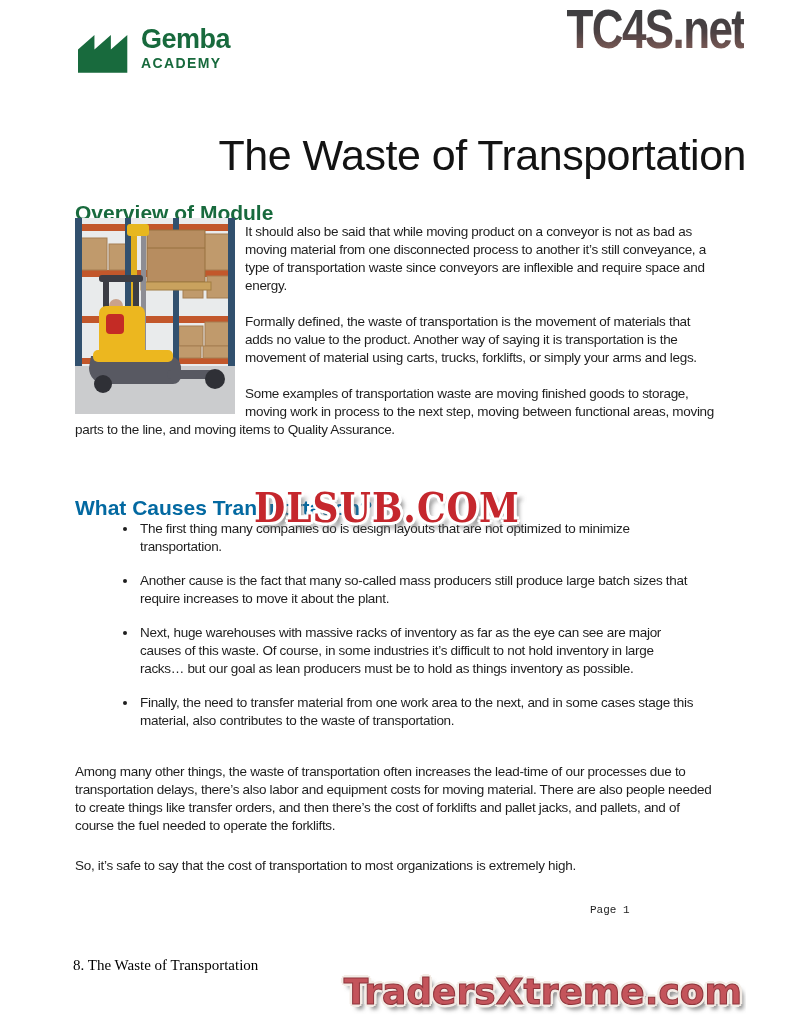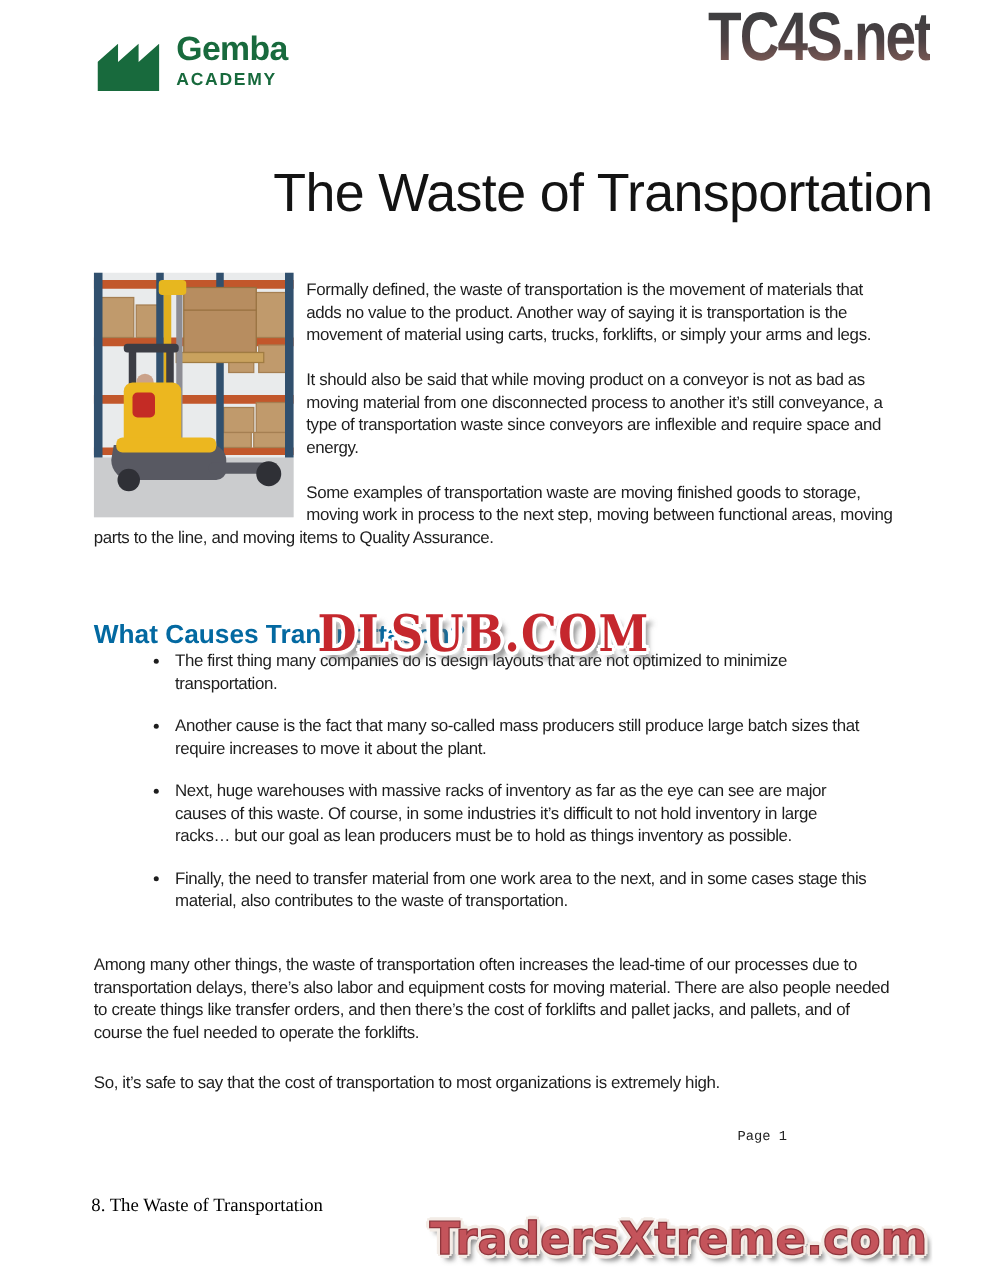--- a/index.html
+++ b/index.html
@@ -99,20 +99,21 @@
     <span class="logo-text">
       <div class="logo-brand">Gemba</div>
       <div class="logo-sub">ACADEMY</div>
     </span>
   </div>
 
   <div class="tc4s">TC4S.net</div>
 
   <h1 class="title">The Waste of Transportation</h1>
 
+  <h2 class="overview-heading">Overview of Module</h2>
 
   <div class="module bodytext">
     <span class="photo">
       <svg width="160" height="196" viewBox="0 0 160 196">
         <rect width="160" height="196" fill="#e9ebec"></rect>
         <rect y="148" width="160" height="48" fill="#cbccce"></rect>
         <g fill="#c2572b">
           <rect x="0" y="6" width="160" height="7"></rect>
           <rect x="0" y="52" width="160" height="7"></rect>
           <rect x="0" y="98" width="160" height="7"></rect>
@@ -148,22 +149,22 @@
         <rect x="31" y="94" width="20" height="24" rx="5" fill="#c42b25"></rect>
         <rect x="24" y="88" width="46" height="58" rx="7" fill="#ecb71f"></rect>
         <rect x="31" y="96" width="18" height="20" rx="4" fill="#c42b25"></rect>
         <path d="M16,138 h78 a12,12 0 0 1 12,12 v8 a8,8 0 0 1 -8,8 h-68 a16,16 0 0 1 -16,-16 z" fill="#585962"></path>
         <rect x="18" y="132" width="80" height="12" rx="5" fill="#ecb71f"></rect>
         <rect x="92" y="152" width="50" height="9" rx="4" fill="#585962"></rect>
         <circle cx="140" cy="161" r="10" fill="#2f3036"></circle>
         <circle cx="28" cy="166" r="9" fill="#2f3036"></circle>
       </svg>
     </span>
+    <p>It should also be said that while moving product on a conveyor is not as bad as moving material from one disconnected process to another it’s still conveyance, a type of transportation waste since conveyors are inflexible and require space and energy.</p>
     <p>Formally defined, the waste of transportation is the movement of materials that adds no value to the product.  Another way of saying it is transportation is the movement of material using carts, trucks, forklifts, or simply your arms and legs.</p>
-    <p>It should also be said that while moving product on a conveyor is not as bad as moving material from one disconnected process to another it’s still conveyance, a type of transportation waste since conveyors are inflexible and require space and energy.</p>
     <p>Some examples of transportation waste are moving finished goods to storage, moving work in process to the next step, moving between functional areas, moving parts to the line, and moving items to Quality Assurance.</p>
   </div>
 
   <h3 class="sub-heading causes-heading">What Causes Transportation?</h3>
   <div class="bullets bodytext">
     <ul>
       <li>The first thing many companies do is design layouts that are not optimized to minimize transportation.</li>
       <li>Another cause is the fact that many so-called mass producers still produce large batch sizes that require increases to move it about the plant.</li>
       <li>Next, huge warehouses with massive racks of inventory as far as the eye can see are major causes of this waste.  Of course, in some industries it’s difficult to not hold inventory in large racks… but our goal as lean producers must be to hold as things inventory as possible.</li>
       <li>Finally, the need to transfer material from one work area to the next, and in some cases stage this material, also contributes to the waste of transportation.</li>

